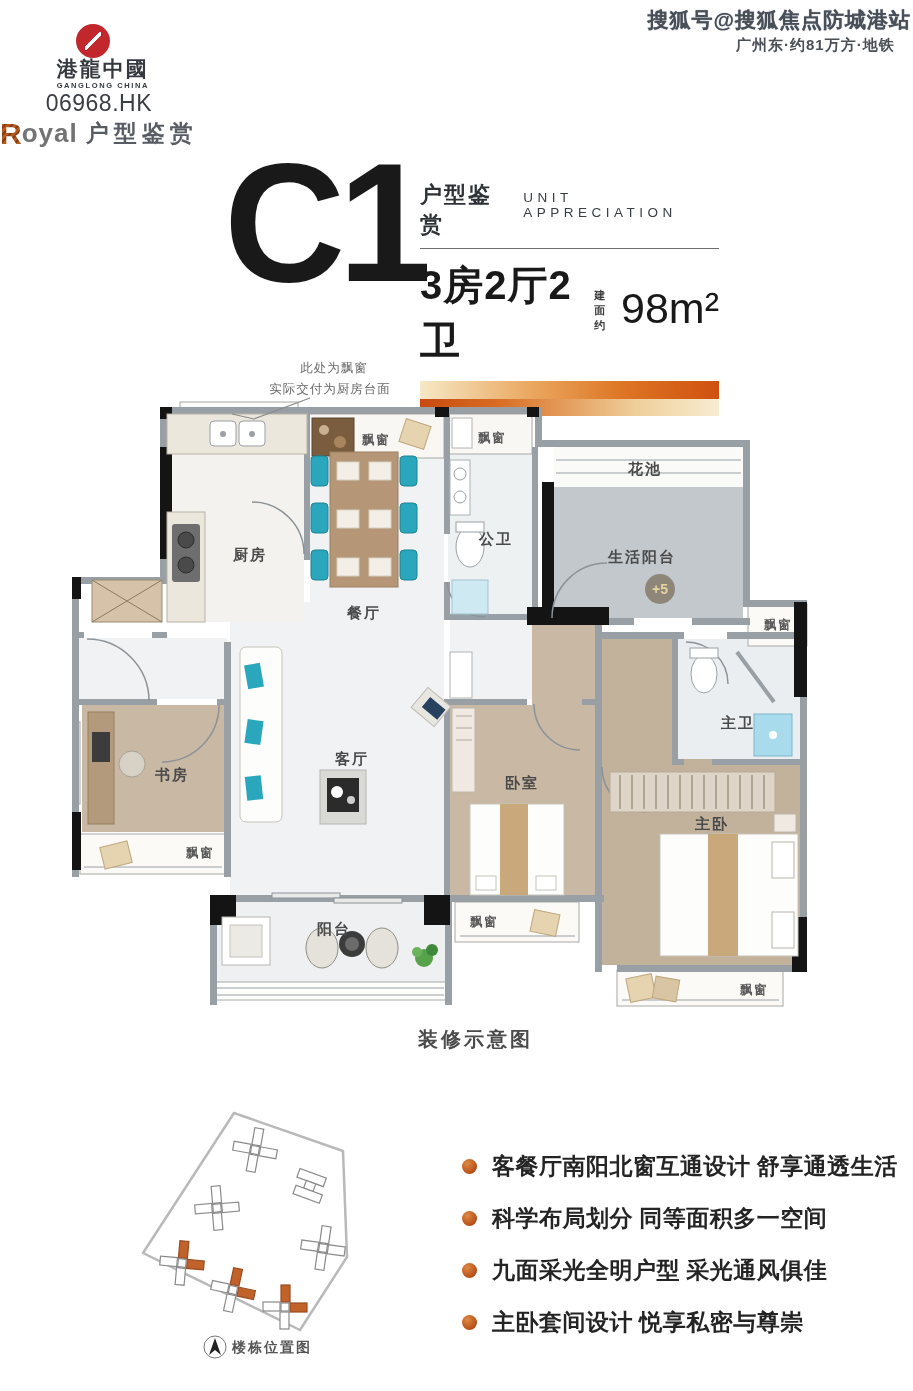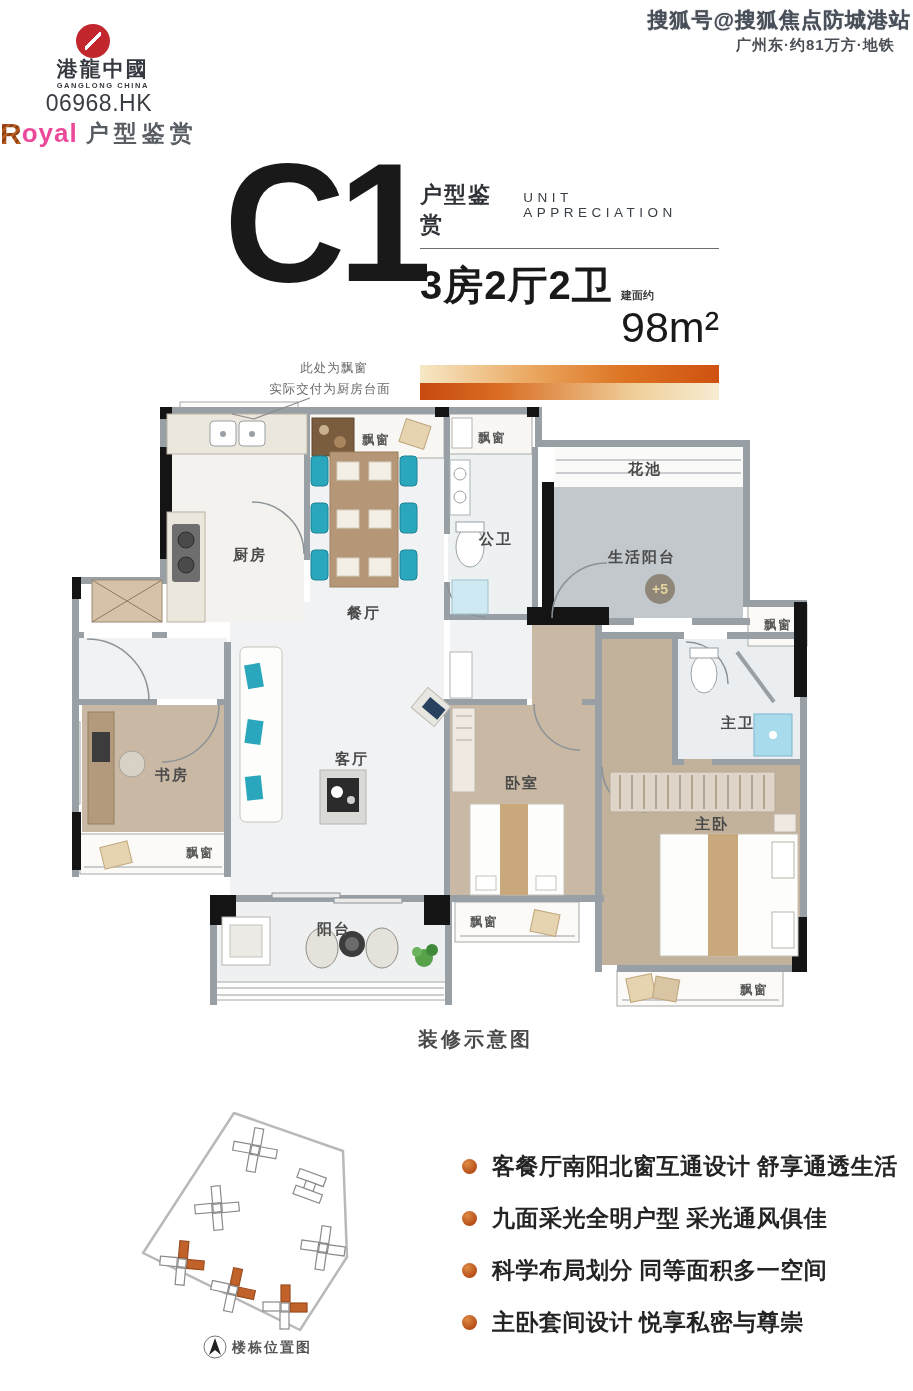--- a/index.html
+++ b/index.html
@@ -14,21 +14,21 @@
     linear-gradient(135deg,transparent 44%,#fff 44%,#fff 56%,transparent 56%);}
   .gl-text{margin-left:8px;line-height:1;}
   .gl-cn{font-size:21px;font-weight:bold;color:#35393f;letter-spacing:2px;}
   .gl-en{font-size:7.5px;color:#35393f;letter-spacing:1.6px;font-weight:bold;margin-top:3px;}
   .vdiv{width:1px;height:34px;background:#c9c9c9;margin:0 14px;}
   .stock{font-size:23px;color:#3a3e44;letter-spacing:0.5px;}
   .royal{display:flex;align-items:center;}
   .royal-r{font-size:30px;font-weight:bold;color:#b55a1e;background:
      repeating-linear-gradient(135deg,#b55a1e 0 3px,#8a3f12 3px 5px);
      -webkit-background-clip:text;background-clip:text;-webkit-text-fill-color:transparent;}
-  .royal-rest{font-size:26px;font-weight:bold;color:#ec4899;letter-spacing:1px;}
+  .royal-rest{font-size:26px;font-weight:bold;color:#737373;letter-spacing:1px;}
   .royal-cn{font-size:23px;font-weight:bold;color:#585d64;letter-spacing:5px;margin-left:8px;}
 
   .watermark{position:absolute;top:6px;right:2px;font-size:21px;font-weight:bold;color:#3a414b;
      letter-spacing:1px;text-shadow:0 0 1px #5a626d;opacity:.92;}
 
   .brand{position:absolute;top:27px;left:736px;width:177px;overflow:hidden;}
   .brand-top{display:flex;align-items:flex-start;}
   .brand-stack{line-height:1;margin-top:3px;}
   .brand-stack .b1,.brand-stack .b2{font-size:14px;font-weight:bold;color:#3a3e44;letter-spacing:1px;}
   .brand-stack .b2{margin-top:2px;}
@@ -38,21 +38,21 @@
 
   
   .unit-code{position:absolute;left:224px;top:146px;font-size:168px;line-height:0.92;font-weight:bold;
      color:#191919;letter-spacing:-7px;}
   .unit-info{position:absolute;left:420px;top:180px;width:299px;}
   .unit-cat{display:flex;align-items:baseline;gap:14px;border-bottom:1.5px solid #6d6d6d;padding-bottom:8px;}
   .unit-cat-cn{font-size:22px;font-weight:bold;color:#2e3237;letter-spacing:2px;}
   .unit-cat-en{font-size:13.5px;color:#3a3f45;letter-spacing:4.5px;}
   .unit-layout-row{display:flex;align-items:baseline;margin-top:9px;}
   .unit-layout{font-size:40px;font-weight:bold;color:#191919;letter-spacing:1px;}
-  .unit-area-wrap{margin-left:auto;display:flex;align-items:flex-start;flex-direction:column;}
+  .unit-area-wrap{margin-left:auto;display:flex;align-items:flex-end;}
   .unit-area-label{font-size:11px;color:#3c3c3c;margin-right:7px;font-weight:bold;}
   .unit-area{font-size:43px;font-weight:normal;color:#191919;}
   .grad-bar{margin-top:13px;width:299px;height:35px;}
   .grad-top{height:18px;background:linear-gradient(90deg,#f6e8c6 0%,#eaa65e 38%,#dd7524 68%,#cf5110 100%);}
   .grad-bottom{height:17px;background:linear-gradient(90deg,#c84a10 0%,#d96c22 26%,#efcf9a 72%,#f7ecd2 100%);}
 
   
   .plan-wrap{position:absolute;left:72px;top:352px;width:745px;height:705px;}
   svg{font-family:"Liberation Sans",sans-serif;}
   .room-label{font-size:15px;fill:#4a4a4a;letter-spacing:2px;font-weight:600;}
@@ -433,25 +433,25 @@
   </svg>
   </div>
 
   <div class="highlights">
     <div class="hl-item">
       <span class="hl-dot"></span>
       <span class="hl-text">客餐厅南阳北窗互通设计 舒享通透生活</span>
     </div>
     <div class="hl-item">
       <span class="hl-dot"></span>
-      <span class="hl-text">九面采光全明户型 采光通风俱佳</span>
+      <span class="hl-text">科学布局划分 同等面积多一空间</span>
     </div>
     <div class="hl-item">
       <span class="hl-dot"></span>
-      <span class="hl-text">科学布局划分 同等面积多一空间</span>
+      <span class="hl-text">九面采光全明户型 采光通风俱佳</span>
     </div>
     <div class="hl-item">
       <span class="hl-dot"></span>
       <span class="hl-text">主卧套间设计 悦享私密与尊崇</span>
     </div>
   </div>
 
 </div>
 
 </body></html>

